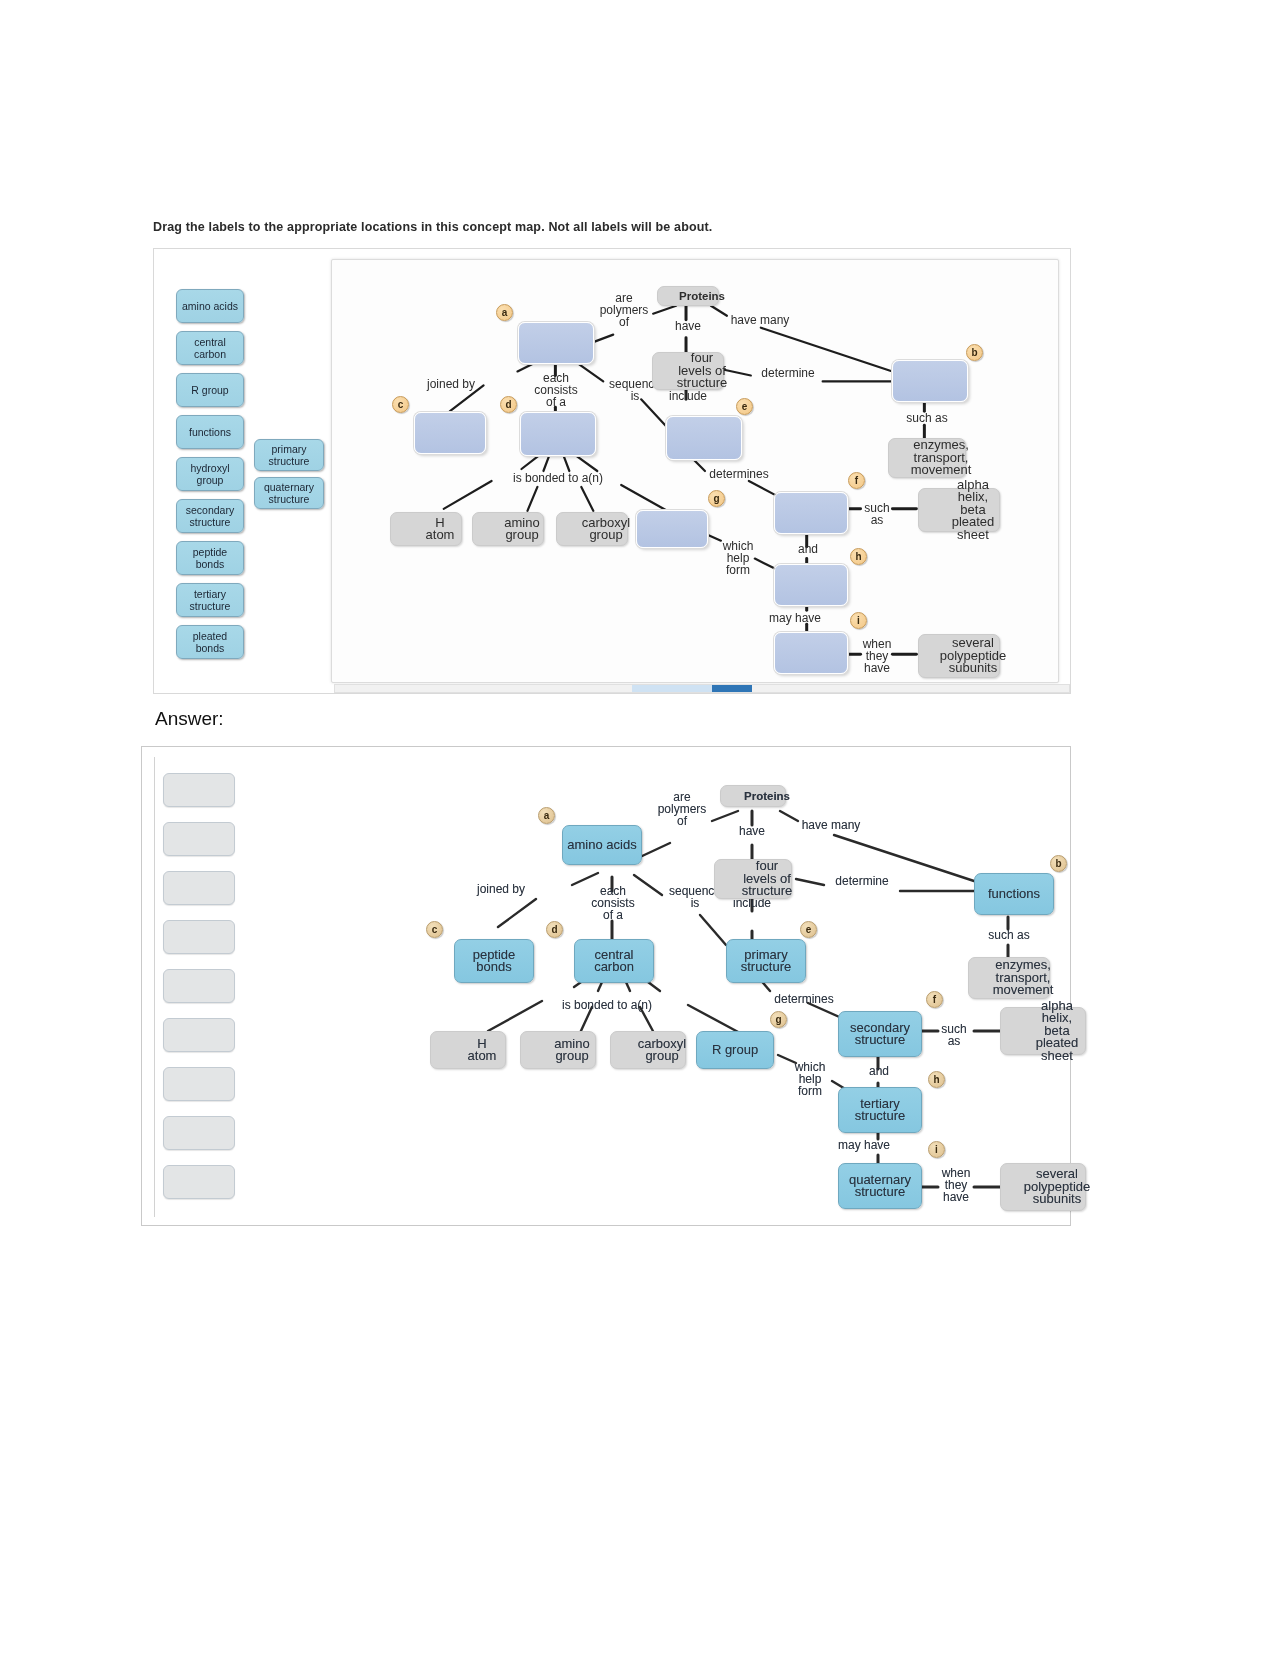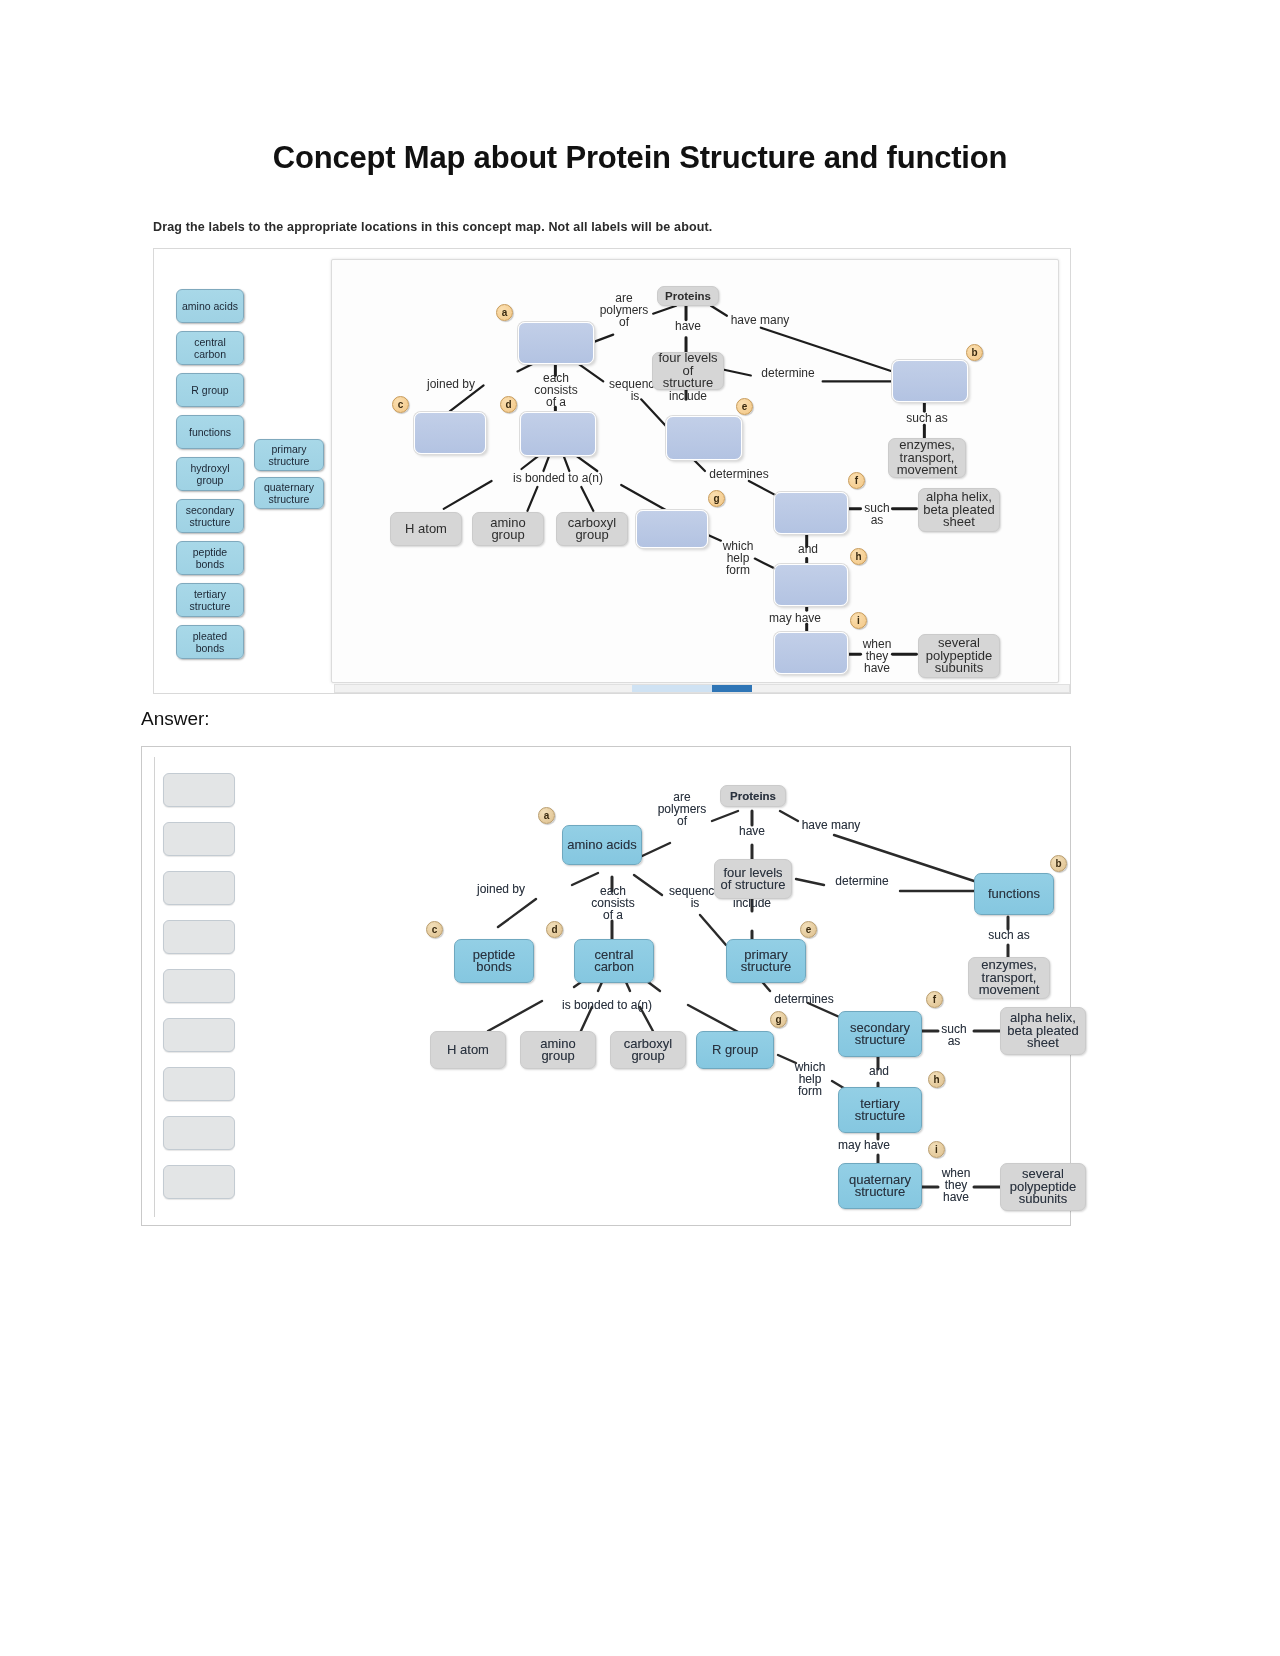--- a/index.html
+++ b/index.html
@@ -120,20 +120,21 @@
     line-height: 12.5px;
     color: #232a33;
     padding: 2px 4px;
     z-index: 4;
   }
   .node-grey {
     background: #d6d6d6;
     border: 1px solid #cbcbcb;
     box-shadow: 1px 1px 2px rgba(0,0,0,0.16);
     color: #2d2d2d;
+    padding-left: 32px;
   }
   .node-grey.bold { font-weight: bold; font-size: 11.5px; }
   .node-blank {
     background: linear-gradient(#c2cfe8, #b3c3e2);
     border: 1px solid #ffffff;
     box-shadow: 0 0 0 1px #dcdcdc, 2px 2px 3px rgba(0,0,0,0.17);
   }
   .node-filled {
     background: linear-gradient(#93cfe5, #85c7e0);
     border: 1px solid #6fa8bf;
@@ -179,21 +180,21 @@
     left: 0; top: 0;
     width: 100%; height: 100%;
     overflow: visible;
     z-index: 1;
     pointer-events: none;
   }
 
   
   .answer-label {
     position: absolute;
-    left: 141px; top: 708px;
+    left: 155px; top: 708px;
     font-size: 19px;
     color: #111;
   }
 
   
   .scrollbar-track {
     position: absolute;
     left: 334px; top: 684px;
     width: 736px; height: 9px;
     background: #f1f1f1;
@@ -215,21 +216,20 @@
   #map-answer .node, #map-answer .conn-label {
     color: #2a3340;
     text-shadow: 0 0 0.6px rgba(0,0,0,0.30);
   }
 </style>
 </head>
 <body>
 
 <div class="page">
 
-  <div class="doc-title">Concept Map about Protein Structure and function</div>
   <div class="instructions">Drag the labels to the appropriate locations in this concept map. Not all labels will be about.</div>
 
   <div class="map-frame" id="map-question">
 
     <div class="tile tile-blue" style="left:22px; top:40px; width:68px; height:34px;">amino acids</div>
     <div class="tile tile-blue" style="left:22px; top:82px; width:68px; height:34px;">central
 carbon</div>
     <div class="tile tile-blue" style="left:22px; top:124px; width:68px; height:34px;">R group</div>
     <div class="tile tile-blue" style="left:22px; top:166px; width:68px; height:34px;">functions</div>
     <div class="tile tile-blue" style="left:22px; top:208px; width:68px; height:34px;">hydroxyl

